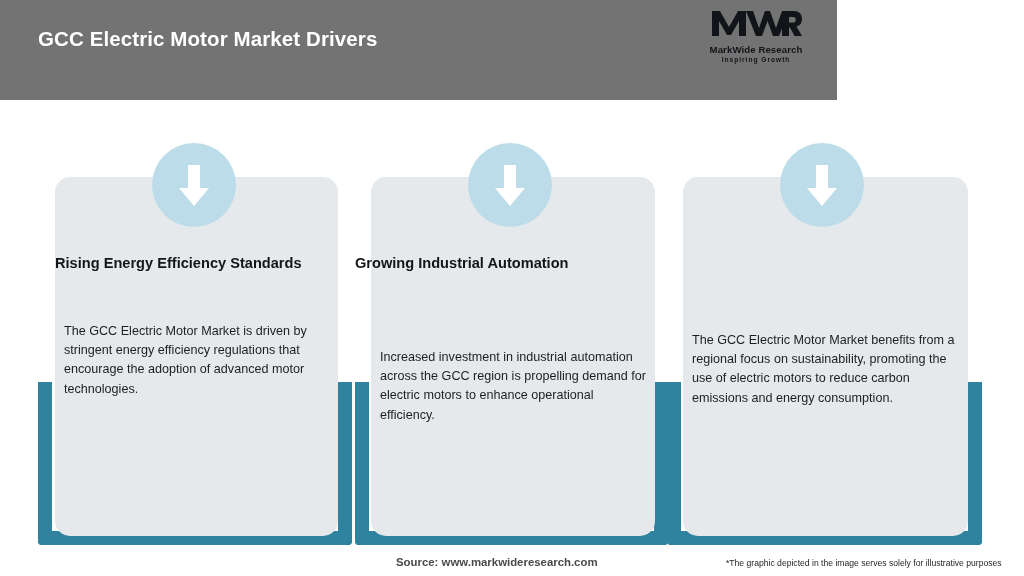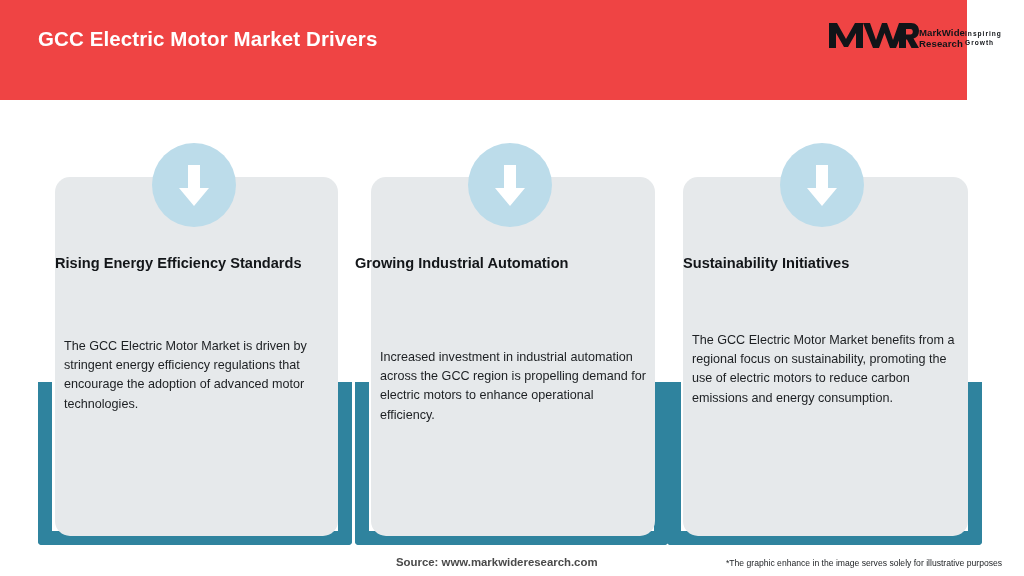--- a/index.html
+++ b/index.html
@@ -6,33 +6,33 @@
   body{
     width:1024px;height:576px;
     background:#ffffff;
     font-family:"Liberation Sans", sans-serif;
     overflow:hidden;
     position:relative;
   }
 
   
   .header{
-    position:absolute;left:0;top:0;width:967px;height:100px;
-    background:#ef4444;
+    position:absolute;left:0;top:0;width:837px;height:100px;
+    background:#737373;
   }
   .header-title{
     position:absolute;left:38px;top:27px;
     font-size:20.5px;font-weight:bold;color:#ffffff;
     letter-spacing:.1px;
     white-space:nowrap;
   }
   .logo{
     position:absolute;right:22px;top:8px;
     width:118px;height:60px;
-    display:flex;flex-direction:row;align-items:center;justify-content:flex-start;
+    display:flex;flex-direction:column;align-items:center;justify-content:flex-start;
   }
   .logo-mark{
     font-size:27px;font-weight:bold;color:#111418;
     line-height:29px;letter-spacing:-1.2px;
   }
   .logo-name{
     font-size:9.6px;font-weight:bold;color:#111418;
     line-height:11px;letter-spacing:.1px;
   }
   .logo-tag{
@@ -95,21 +95,21 @@
   .g0 .card-title{left:55px;width:283px;}
   .g1 .card-title{left:40px;width:284px;}
   .g2 .card-title{left:53px;width:285px;}
 
   .card-body{
     position:absolute;
     font-size:12.6px;color:#1c1f22;
     line-height:19.2px;
     text-align:left;
   }
-  .g0 .card-body{left:64px;top:337px;width:268px;}
+  .g0 .card-body{left:64px;top:322px;width:268px;}
   .g1 .card-body{left:65px;top:348px;width:268px;}
   .g2 .card-body{left:62px;top:331px;width:268px;}
 
   
   .source{
     position:absolute;left:396px;top:556px;
     font-size:11.4px;font-weight:bold;color:#4a4a4a;
     white-space:nowrap;
   }
   .disclaimer{
@@ -164,20 +164,19 @@
   </div>
 
   <div class="card-group g2">
     <div class="frame"></div>
     <div class="card"></div>
     <div class="icon-circle">
       <svg width="40" height="48" viewBox="0 0 40 48">
         <path d="M14 4 L26 4 L26 27 L35 27 L20 45 L5 27 L14 27 Z" fill="#ffffff"></path>
       </svg>
     </div>
-    <div class="card-title">Sustainability Initiatives</div>
     <div class="card-body">The GCC Electric Motor Market benefits from a regional focus on sustainability, promoting the use of electric motors to reduce carbon emissions and energy consumption.</div>
   </div>
 
 </div>
 
 <div class="source">Source: www.markwideresearch.com</div>
-<div class="disclaimer">*The graphic enhance in the image serves solely for illustrative purposes</div>
+<div class="disclaimer">*The graphic depicted in the image serves solely for illustrative purposes</div>
 
 </body></html>

